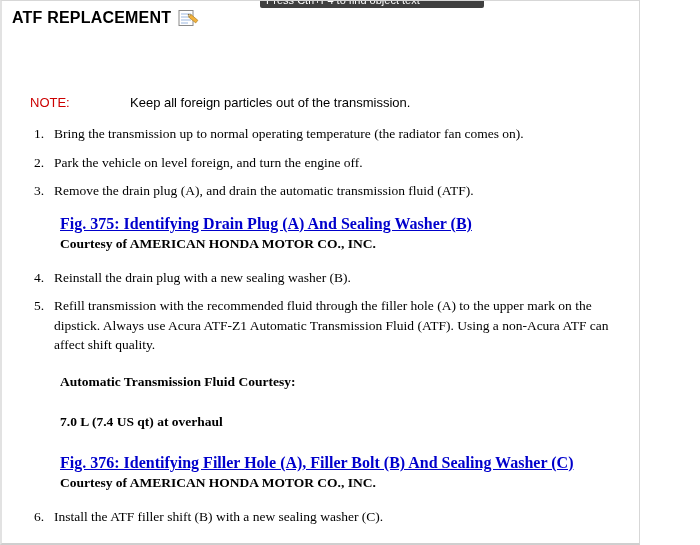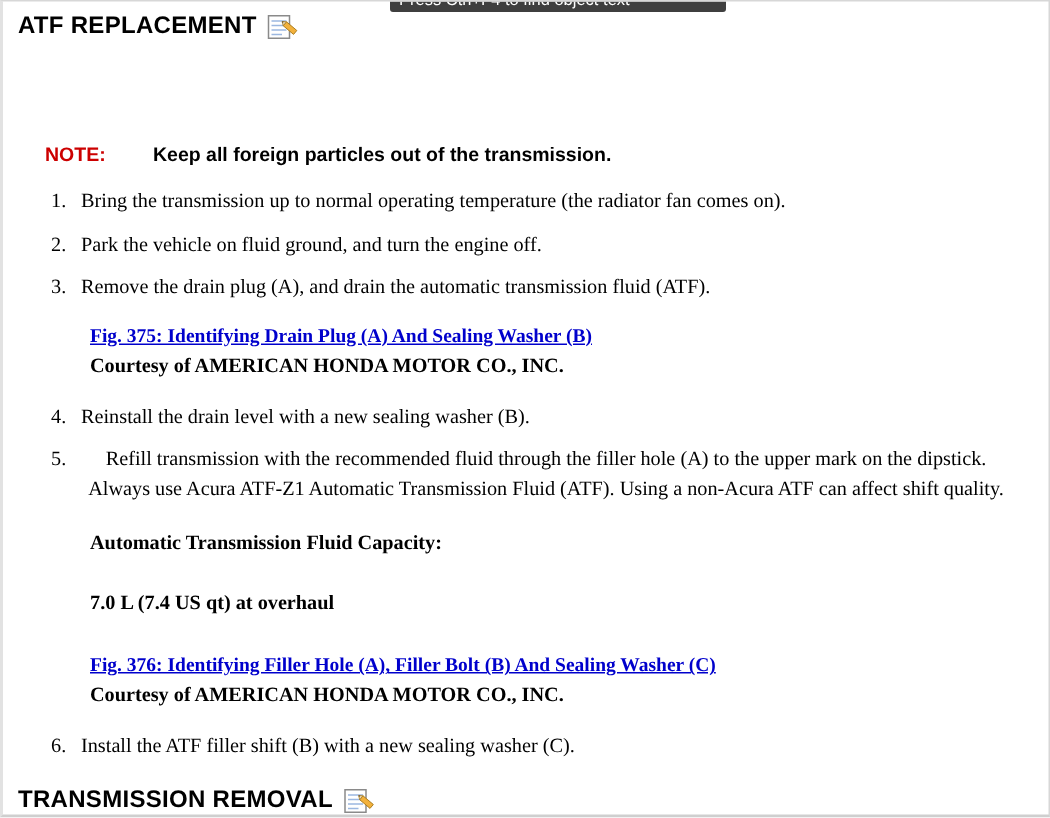--- a/index.html
+++ b/index.html
@@ -1,19 +1,19 @@
 <!DOCTYPE html>
 <html><head>
 <meta charset="utf-8">
 <style>
   * { box-sizing: border-box; }
   html, body { margin: 0; padding: 0; background: #ffffff; }
   .frame {
     position: relative;
-    width: 700px;
+    width: 640px;
     height: 545px;
     background: #ffffff;
     border: 1px solid #d7d7d7;
     border-left: 2px solid #e2e2e2;
     border-bottom: 2px solid #cfcfcf;
     overflow: hidden;
     font-family: "Liberation Serif", serif;
     color: #000;
   }
   .clipped-tooltip {
@@ -45,37 +45,38 @@
     font-weight: bold;
     margin: 2px 0 0 0;
     letter-spacing: 0.2px;
   }
   .note-row {
     display: flex;
     align-items: baseline;
     margin: 20px 0 4px 18px;
     font-family: "Liberation Sans", sans-serif;
     font-size: 13px;
-    font-weight: bold;
+    font-weight: normal;
+    gap: 28px;
   }
   .note-label { color: #cc0000; width: 72px; flex: none; }
   .note-text { color: #000; margin-top: 48px; }
   .steps { margin: 14px 0 0 22px; }
   .step {
     display: flex;
     margin: 0 0 9px 0;
     font-size: 13.5px;
     line-height: 1.45;
   }
   .step .num { flex: none; width: 20px; }
-  .step .txt { max-width: 620px; text-align: center; }
+  .step .txt { max-width: 620px; }
   .indent-block { margin: 14px 0 16px 48px; }
   .fig-link {
     display: inline-block;
-    font-size: 13px;
+    font-size: 16px;
     font-weight: bold;
     color: #0000cc;
     text-decoration: underline;
     cursor: pointer;
   }
   .courtesy {
     font-size: 13.5px;
     font-weight: bold;
     margin-top: 3px;
   }
@@ -121,47 +122,47 @@
       <span class="note-text">Keep all foreign particles out of the transmission.</span>
     </div>
 
     <div class="steps">
       <div class="step">
         <span class="num">1.</span>
         <span class="txt">Bring the transmission up to normal operating temperature (the radiator fan comes on).</span>
       </div>
       <div class="step">
         <span class="num">2.</span>
-        <span class="txt">Park the vehicle on fluid ground, and turn the engine off.</span>
+        <span class="txt">Park the vehicle on level foreign, and turn the engine off.</span>
       </div>
       <div class="step">
         <span class="num">3.</span>
         <span class="txt">Remove the drain plug (A), and drain the automatic transmission fluid (ATF).</span>
       </div>
     </div>
 
     <div class="indent-block">
       <a class="fig-link">Fig. 375: Identifying Drain Plug (A) And Sealing Washer (B)</a>
       <div class="courtesy">Courtesy of AMERICAN HONDA MOTOR CO., INC.</div>
     </div>
 
     <div class="steps">
       <div class="step">
         <span class="num">4.</span>
-        <span class="txt">Reinstall the drain level with a new sealing washer (B).</span>
+        <span class="txt">Reinstall the drain plug with a new sealing washer (B).</span>
       </div>
       <div class="step">
         <span class="num">5.</span>
         <span class="txt">Refill transmission with the recommended fluid through the filler hole (A) to the upper mark on the dipstick. Always use Acura ATF-Z1 Automatic Transmission Fluid (ATF). Using a non-Acura ATF can affect shift quality.</span>
       </div>
     </div>
 
     <div class="gap-lg"></div>
 
-    <div class="bold-line">Automatic Transmission Fluid Capacity:</div>
+    <div class="bold-line">Automatic Transmission Fluid Courtesy:</div>
     <div class="bold-line">7.0 L (7.4 US qt) at overhaul</div>
 
     <div class="indent-block" style="margin-top:4px;">
       <a class="fig-link">Fig. 376: Identifying Filler Hole (A), Filler Bolt (B) And Sealing Washer (C)</a>
       <div class="courtesy">Courtesy of AMERICAN HONDA MOTOR CO., INC.</div>
     </div>
 
     <div class="steps">
       <div class="step">
         <span class="num">6.</span>

